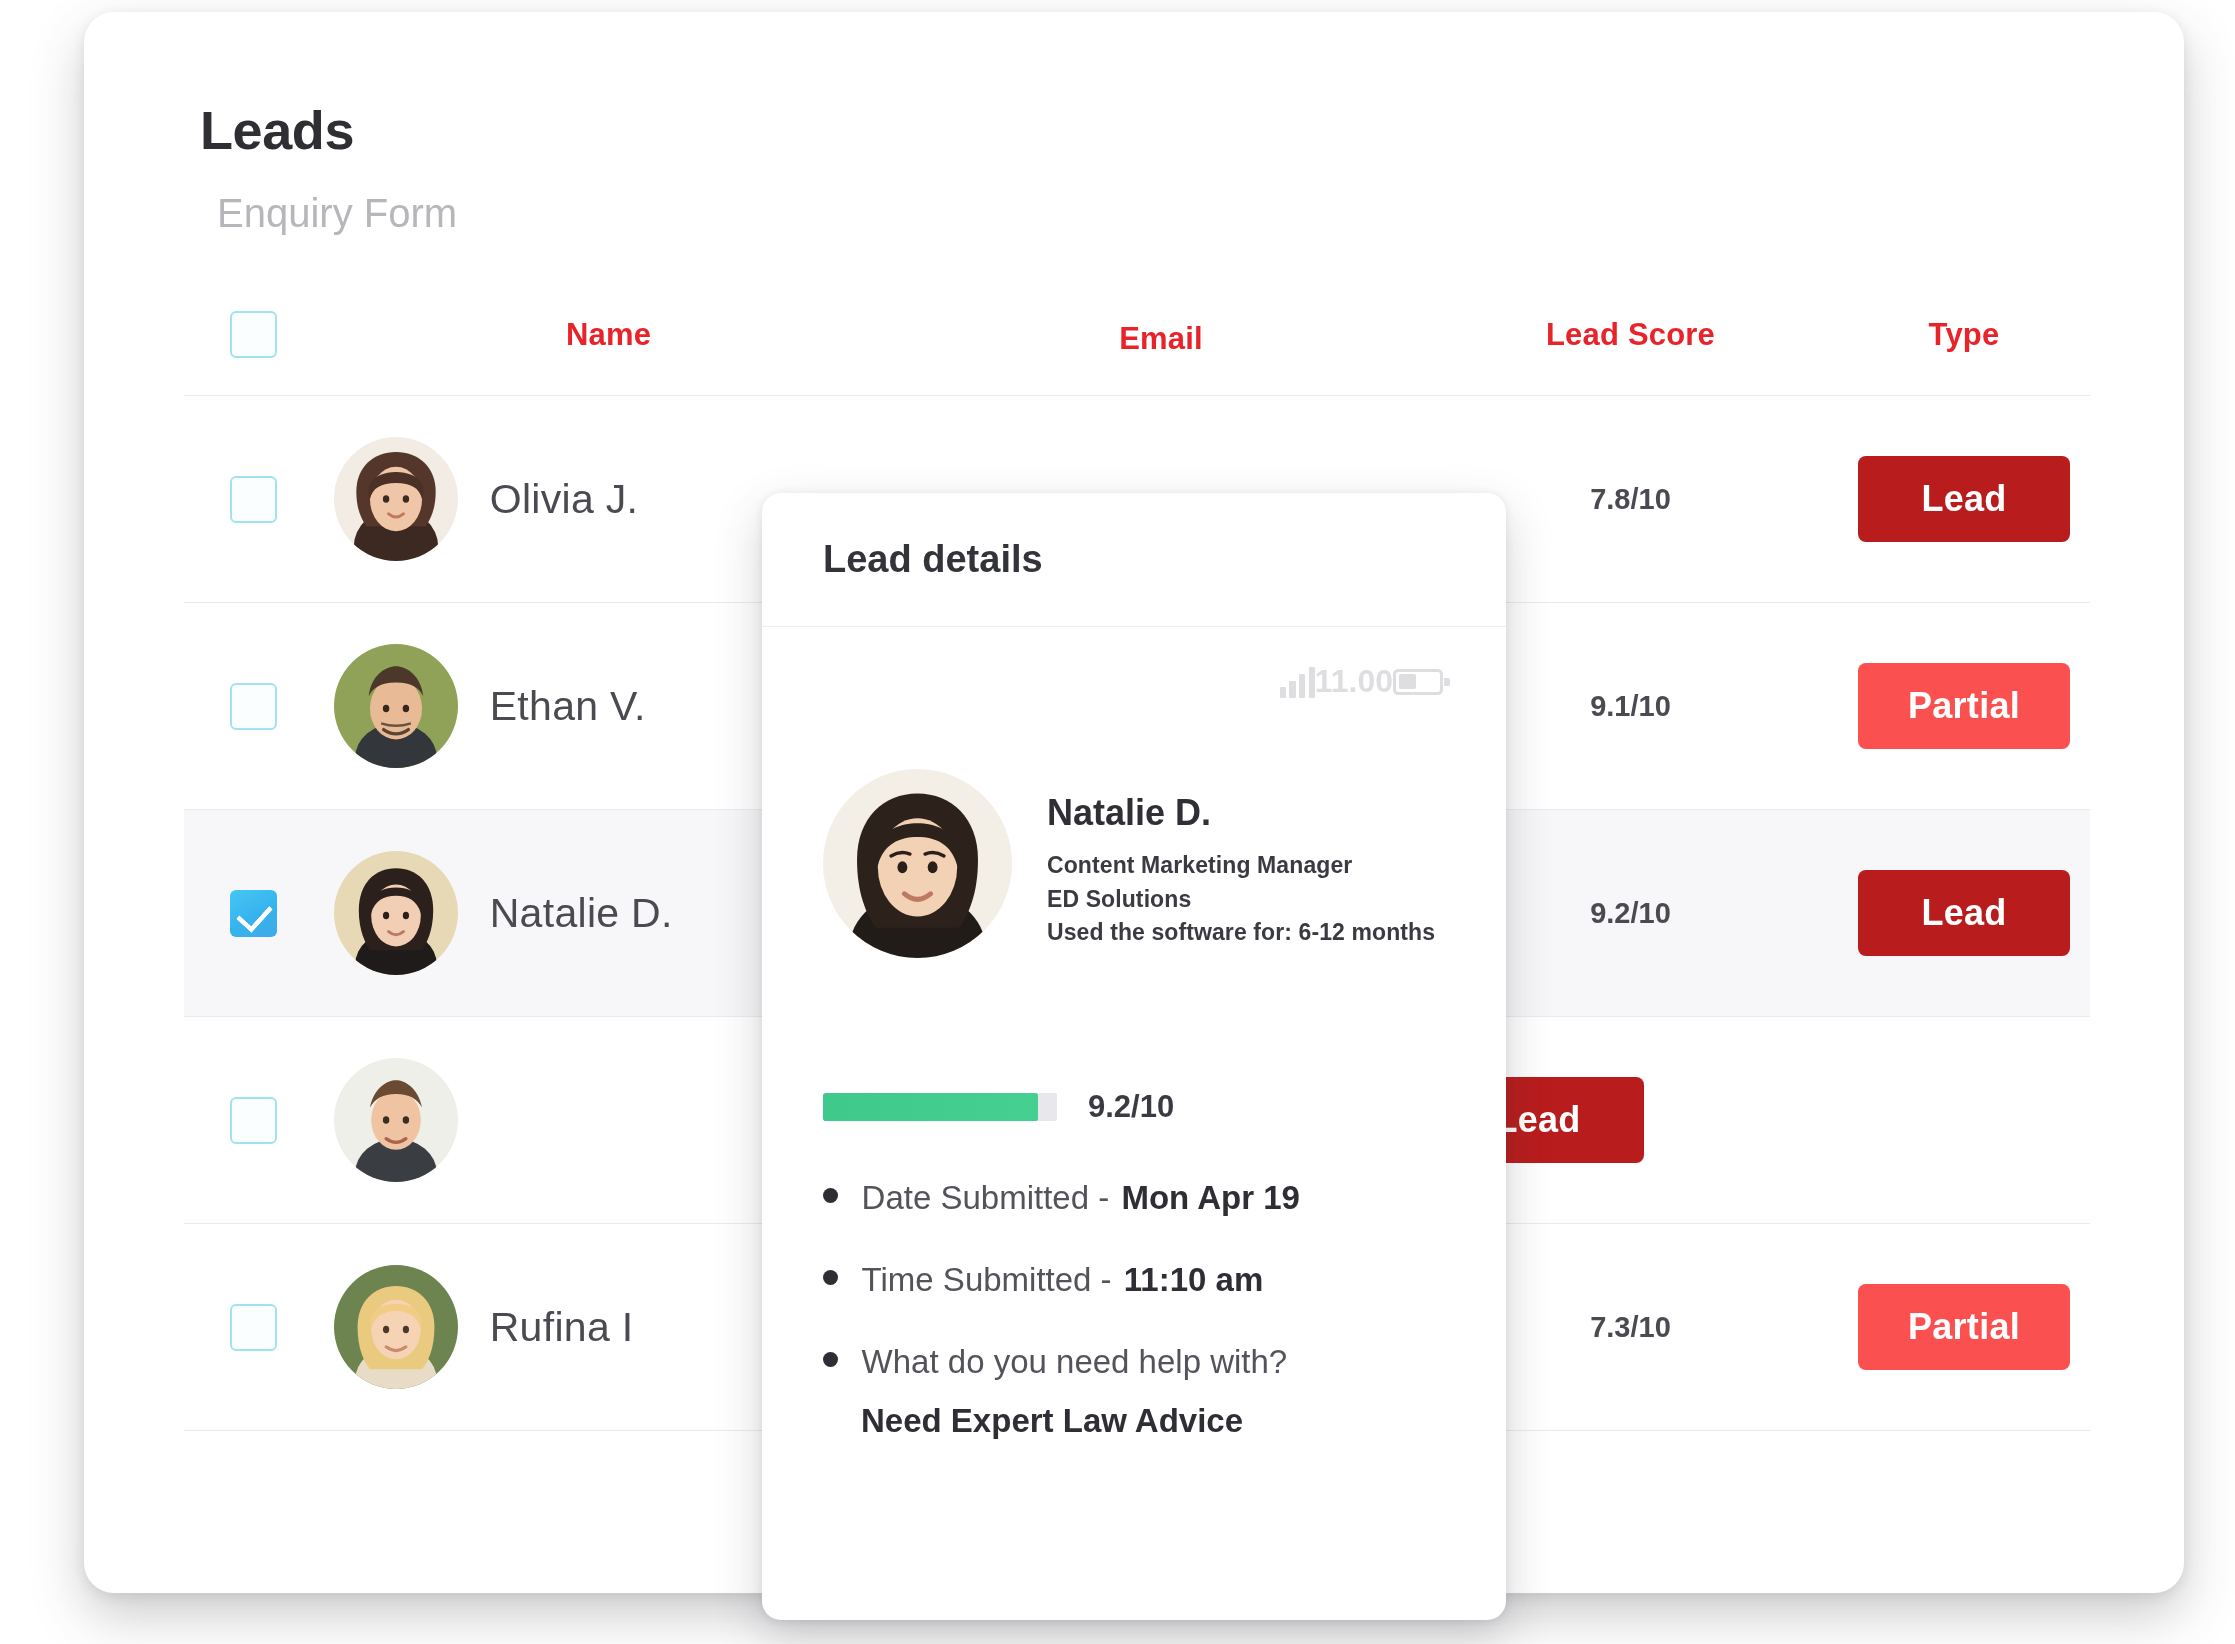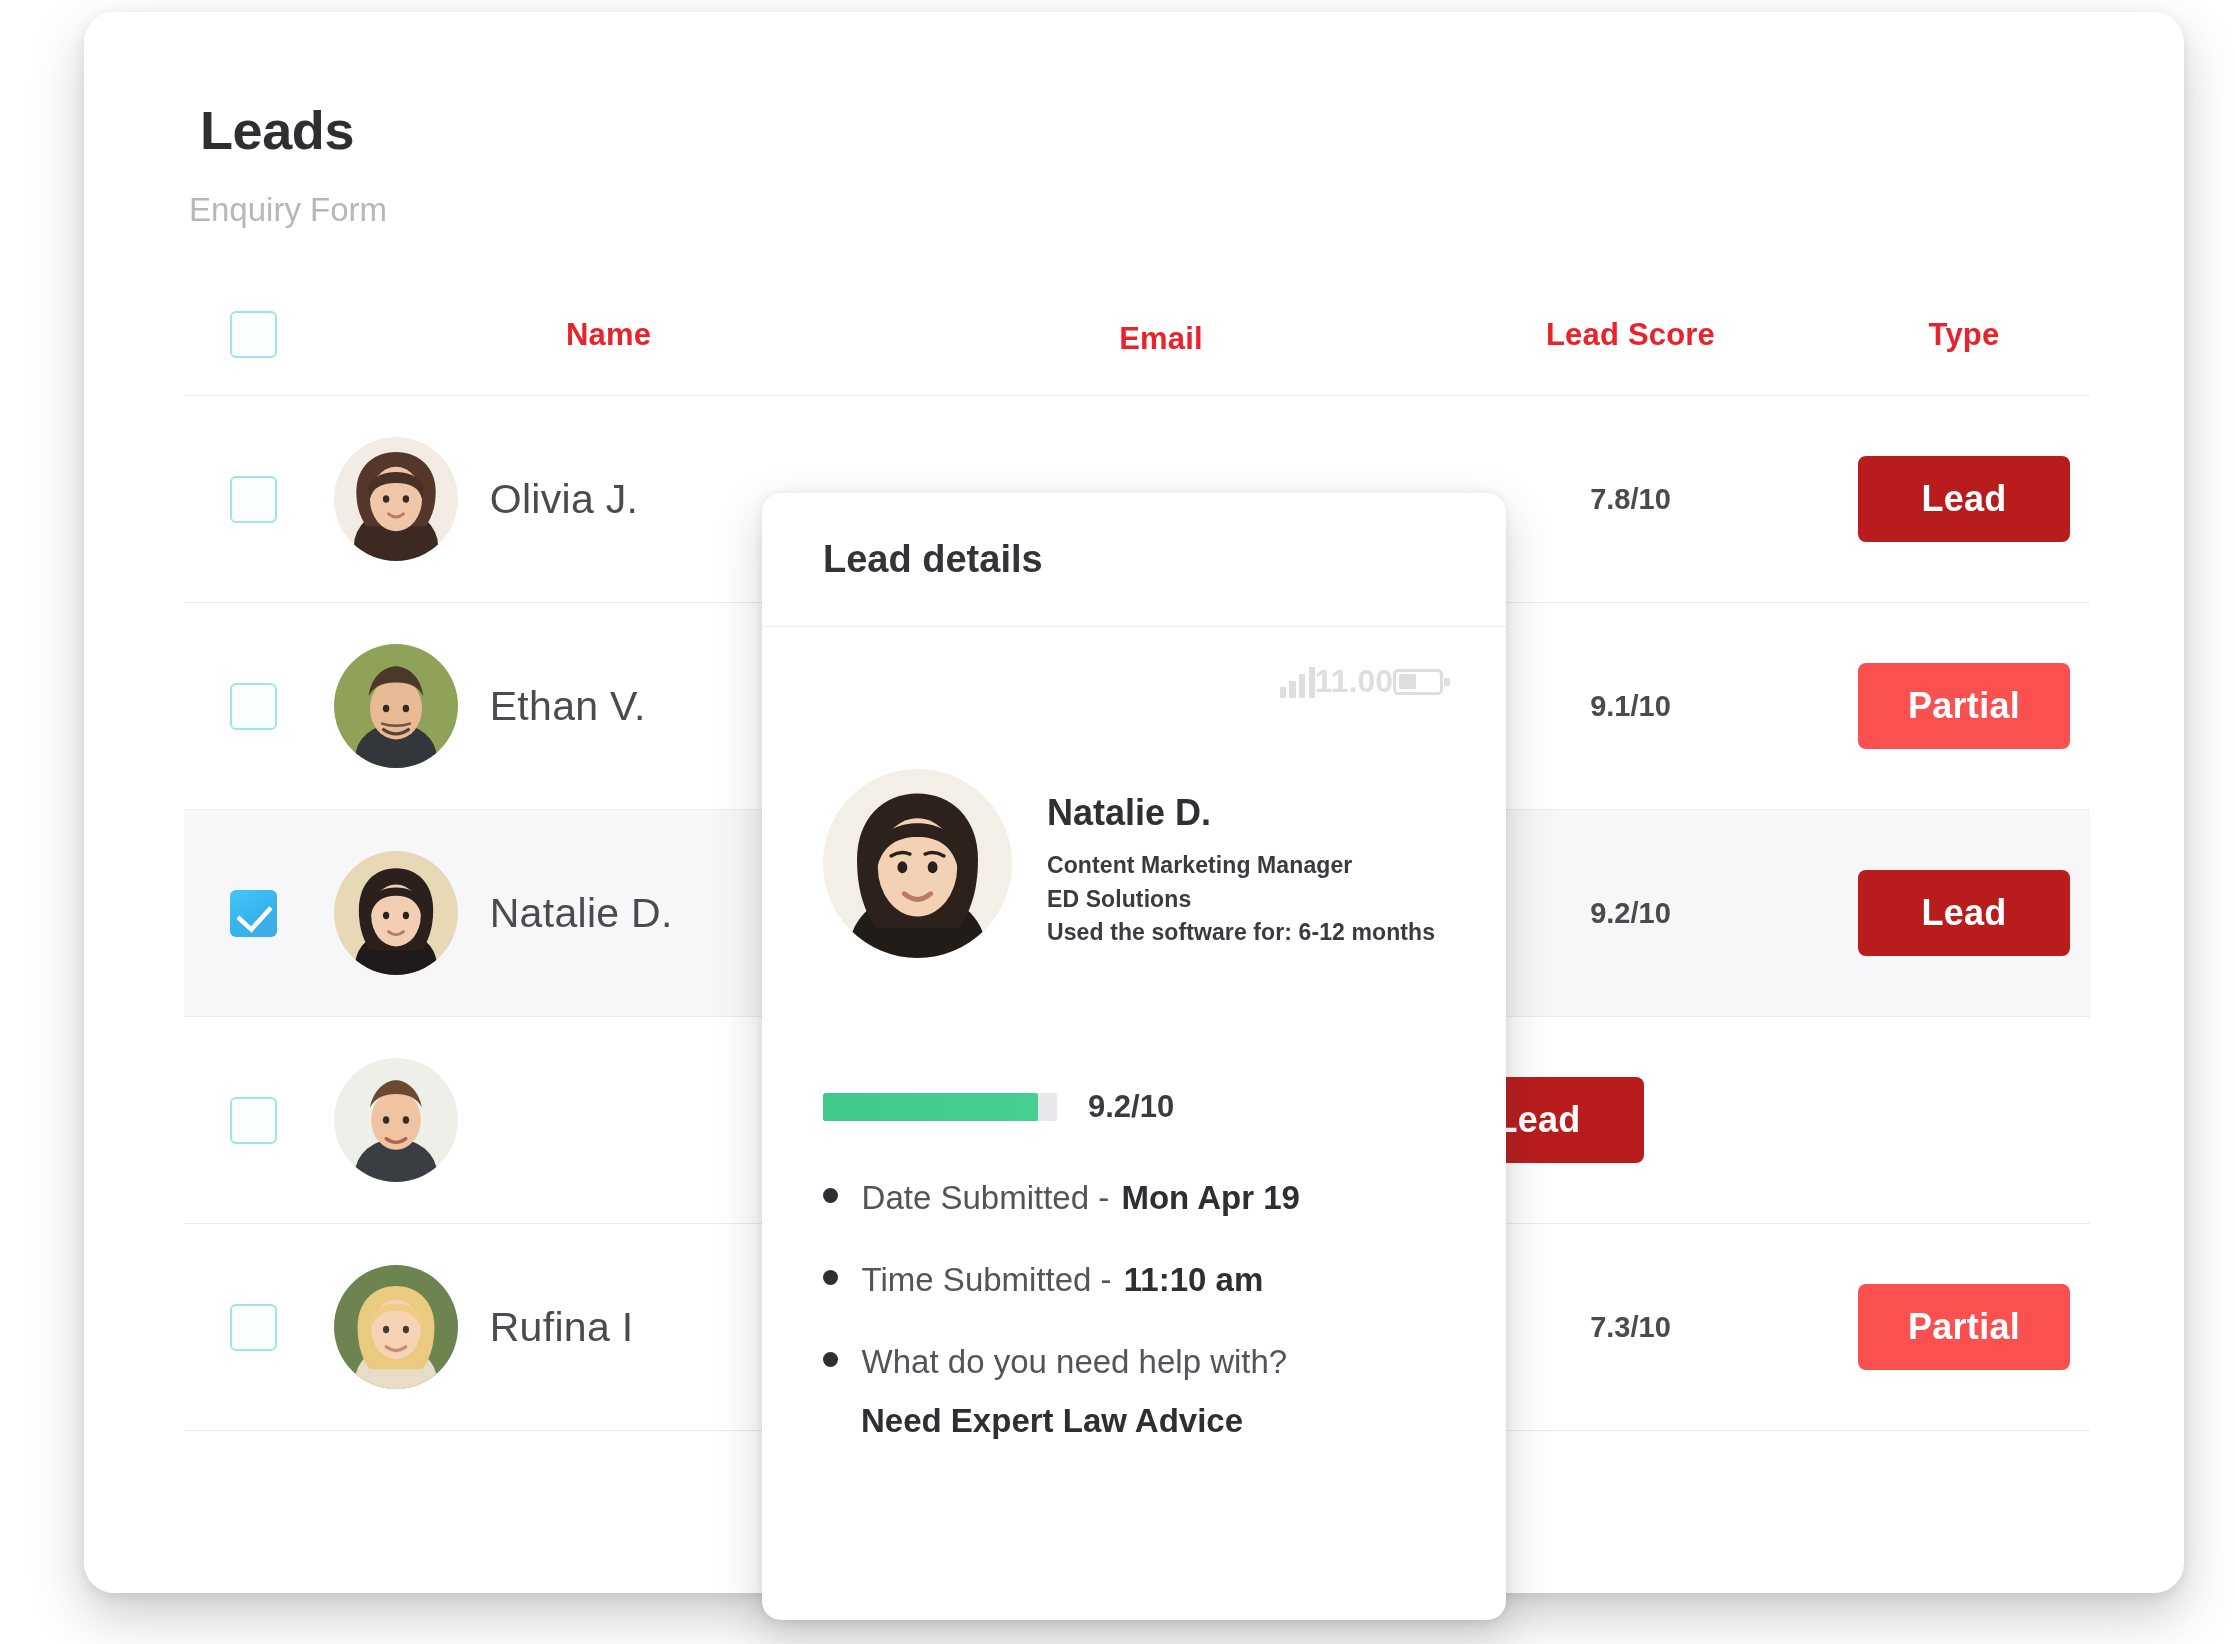--- a/index.html
+++ b/index.html
@@ -44,23 +44,23 @@
     left: 116px;
     top: 87px;
     font-size: 54px;
     font-weight: 700;
     color: #2f2f33;
     letter-spacing: -0.4px;
   }
 
   .page-subtitle {
     position: absolute;
-    left: 105px;
+    left: 133px;
     top: 179px;
-    font-size: 33px;
+    font-size: 40px;
     font-weight: 400;
     color: #b6b6bb;
   }
 
   
   .table {
     position: absolute;
     left: 100px;
     top: 262px;
     width: 1906px;

